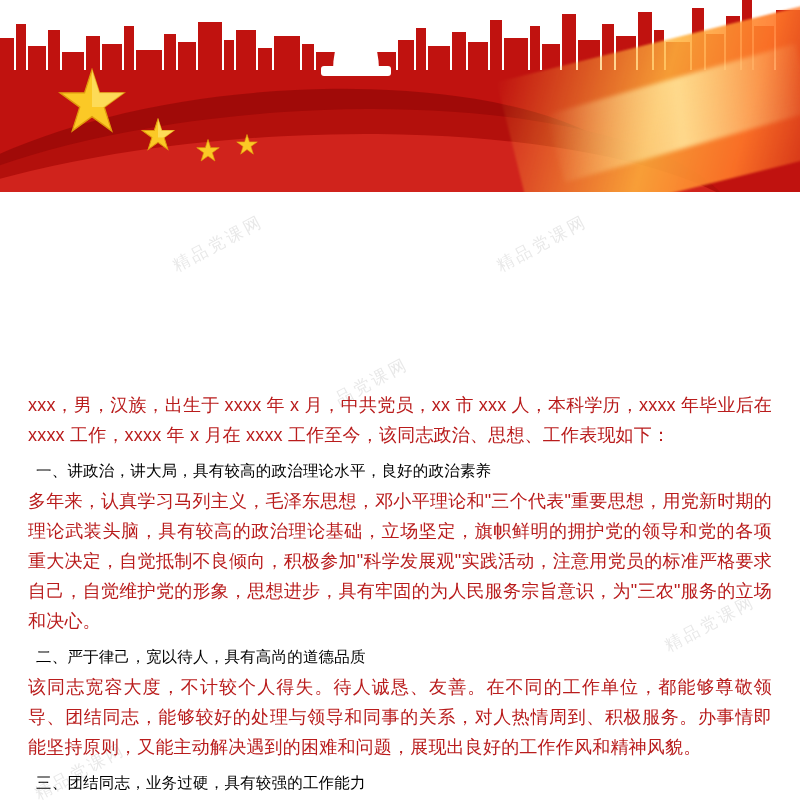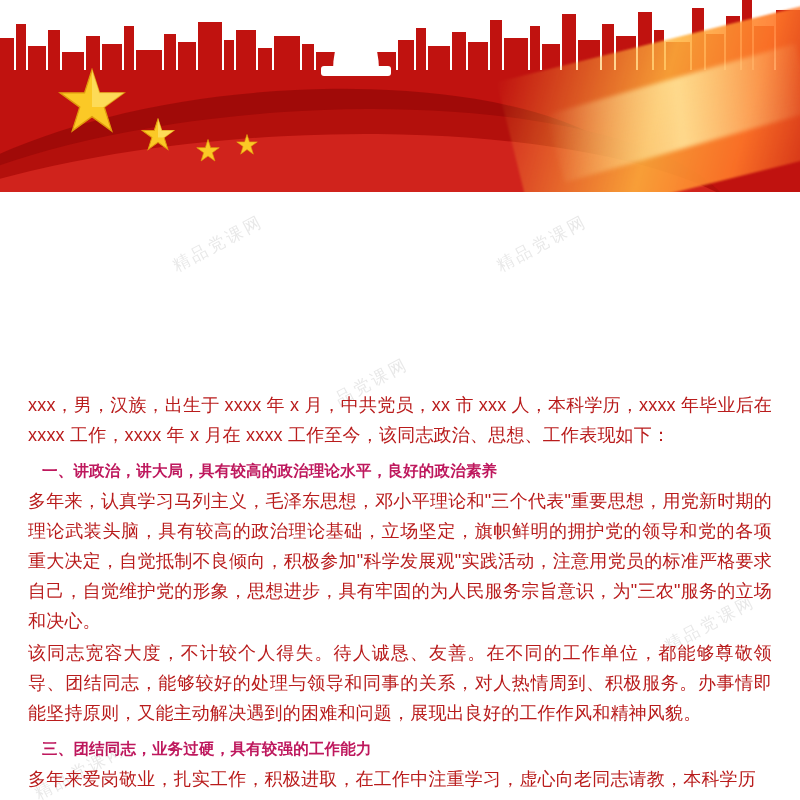--- a/index.html
+++ b/index.html
@@ -151,25 +151,25 @@
   p.para {
     margin: 0 0 2px 0;
     font-size: 18px;
     line-height: 30px;
     color: #b91c1c;
     text-align: justify;
     text-justify: inter-ideograph;
     letter-spacing: .2px;
   }
   h2.heading {
-    margin: 6px 0 0 14px;
+    margin: 6px 0 0 8px;
     font-size: 15.5px;
     line-height: 30px;
-    font-weight: bold;
-    color: #be185d;
+    font-weight: normal;
+    color: #000000;
     letter-spacing: .2px;
   }
 </style>
 </head>
 <body>
 
 <div class="banner">
   <div class="skyline">
     <div class="sky-base"></div>
 
@@ -257,18 +257,19 @@
 <div class="wm" style="left:660px; top:612px;">精品党课网</div>
 
 <div class="doc">
   <div class="spacer"></div>
 
   <p class="para">xxx，男，汉族，出生于 xxxx 年 x 月，中共党员，xx 市 xxx 人，本科学历，xxxx 年毕业后在 xxxx 工作，xxxx 年 x 月在 xxxx 工作至今，该同志政治、思想、工作表现如下：</p>
 
   <h2 class="heading">一、讲政治，讲大局，具有较高的政治理论水平，良好的政治素养</h2>
   <p class="para">多年来，认真学习马列主义，毛泽东思想，邓小平理论和"三个代表"重要思想，用党新时期的理论武装头脑，具有较高的政治理论基础，立场坚定，旗帜鲜明的拥护党的领导和党的各项重大决定，自觉抵制不良倾向，积极参加"科学发展观"实践活动，注意用党员的标准严格要求自己，自觉维护党的形象，思想进步，具有牢固的为人民服务宗旨意识，为"三农"服务的立场和决心。</p>
 
+  <h2 class="heading">二、严于律己，宽以待人，具有高尚的道德品质</h2>
   <p class="para">该同志宽容大度，不计较个人得失。待人诚恳、友善。在不同的工作单位，都能够尊敬领导、团结同志，能够较好的处理与领导和同事的关系，对人热情周到、积极服务。办事情即能坚持原则，又能主动解决遇到的困难和问题，展现出良好的工作作风和精神风貌。</p>
 
   <h2 class="heading">三、团结同志，业务过硬，具有较强的工作能力</h2>
   <p class="para">多年来爱岗敬业，扎实工作，积极进取，在工作中注重学习，虚心向老同志请教，本科学历</p>
 
 </div>
 
 </body></html>

